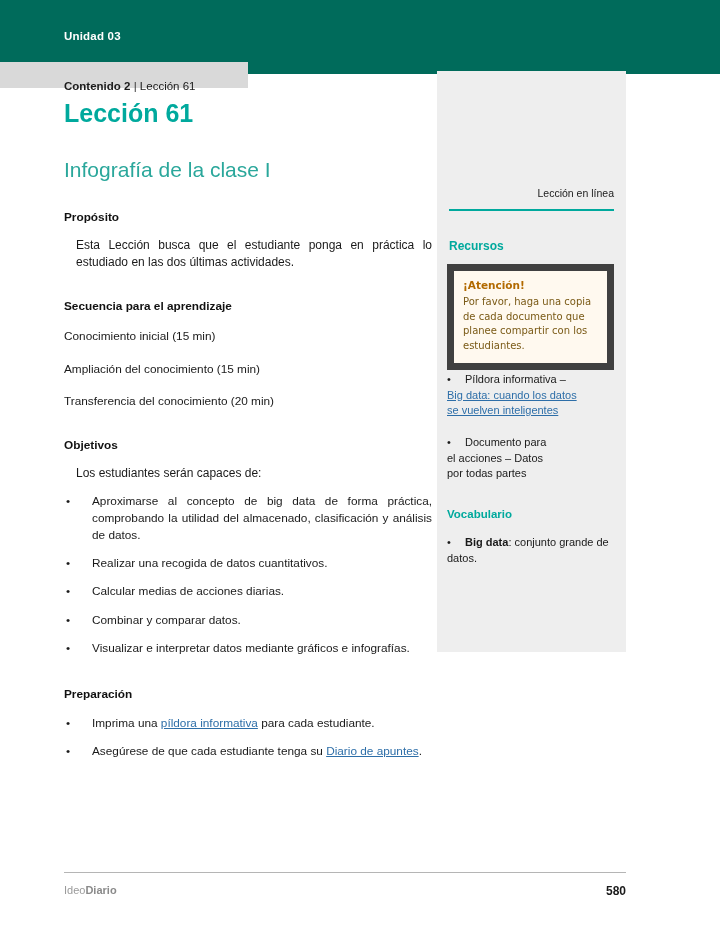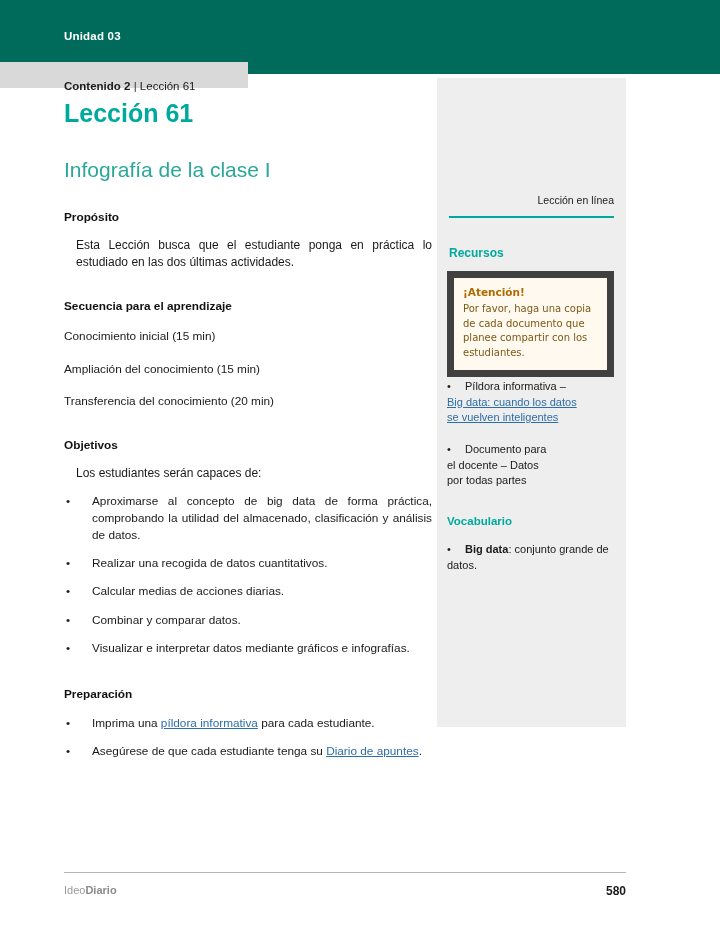--- a/index.html
+++ b/index.html
@@ -121,23 +121,23 @@
 
   .lnk {
     color: #2d6ea8;
     text-decoration: underline;
   }
 
   
   .side-col {
     position: absolute;
     left: 437px;
-    top: 78px;
+    top: 71px;
     width: 189px;
-    height: 649px;
+    height: 581px;
     background: #eeeeee;
   }
   .side-inner {
     position: relative;
     padding: 0 12px;
   }
   .side-online {
     position: absolute;
     right: 12px;
     top: 116px;
@@ -311,21 +311,21 @@
       </div>
 
       <div class="side-item side-item-1">
         <span class="sdot">•</span><span>Píldora informativa –</span><br>
         <a class="lnk" href="#">Big data: cuando los datos</a><br>
         <a class="lnk" href="#">se vuelven inteligentes</a>
       </div>
 
       <div class="side-item side-item-2">
         <span class="sdot">•</span><span>Documento para</span><br>
-        <span>el docente – Datos</span><br>
+        <span>el acciones – Datos</span><br>
         <span>por todas partes</span>
       </div>
 
       <div class="vocab-head">Vocabulario</div>
 
       <div class="side-item side-item-3">
         <span class="sdot">•</span><b>Big data</b><span>: conjunto grande de datos.</span>
       </div>
 
     </div>

